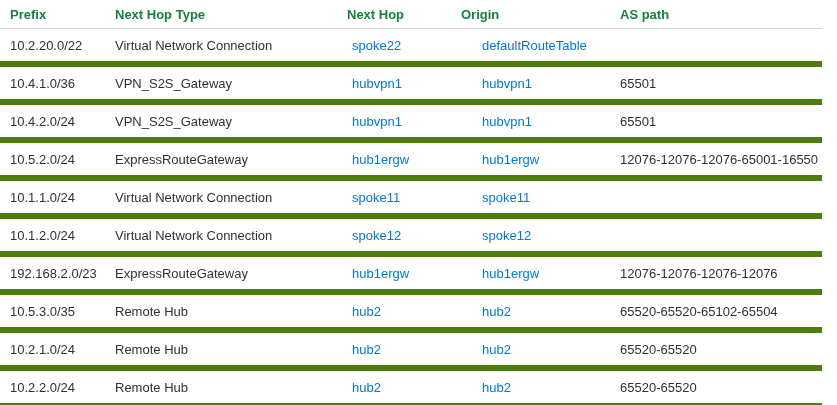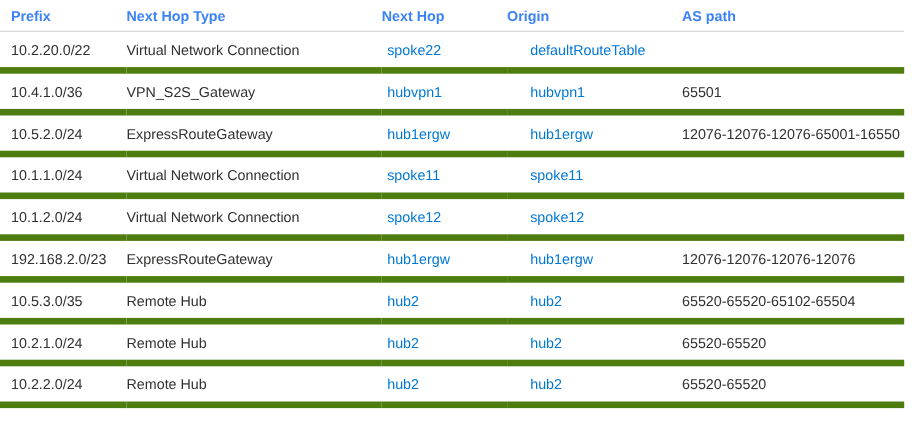--- a/index.html
+++ b/index.html
@@ -17,21 +17,21 @@
     width: 822px;
   }
   .routes-table col.c1 { width: 115px; }
   .routes-table col.c2 { width: 232px; }
   .routes-table col.c3 { width: 114px; }
   .routes-table col.c4 { width: 159px; }
   .routes-table col.c5 { width: 202px; }
   .routes-table th {
     font-size: 13px;
     font-weight: 600;
-    color: #3b82f6;
+    color: #15803d;
     text-align: left;
     height: 28px;
     padding: 0;
     border-bottom: 1px solid #d8d6d4;
     vertical-align: middle;
     white-space: nowrap;
     overflow: hidden;
   }
   .routes-table td {
     font-size: 13px;
@@ -84,20 +84,27 @@
   </tr>
 
   <tr>
     <td class="pad-prefix cell-prefix">10.4.1.0/36</td>
     <td class="cell-type">VPN_S2S_Gateway</td>
     <td class="cell-nexthop"><a class="cell-link">hubvpn1</a></td>
     <td class="cell-origin"><a class="cell-link">hubvpn1</a></td>
     <td class="cell-aspath">65501</td>
   </tr>
 
+  <tr>
+    <td class="pad-prefix cell-prefix">10.4.2.0/24</td>
+    <td class="cell-type">VPN_S2S_Gateway</td>
+    <td class="cell-nexthop"><a class="cell-link">hubvpn1</a></td>
+    <td class="cell-origin"><a class="cell-link">hubvpn1</a></td>
+    <td class="cell-aspath">65501</td>
+  </tr>
 
   <tr>
     <td class="pad-prefix cell-prefix">10.5.2.0/24</td>
     <td class="cell-type">ExpressRouteGateway</td>
     <td class="cell-nexthop"><a class="cell-link">hub1ergw</a></td>
     <td class="cell-origin"><a class="cell-link">hub1ergw</a></td>
     <td class="cell-aspath">12076-12076-12076-65001-16550</td>
   </tr>
 
 

